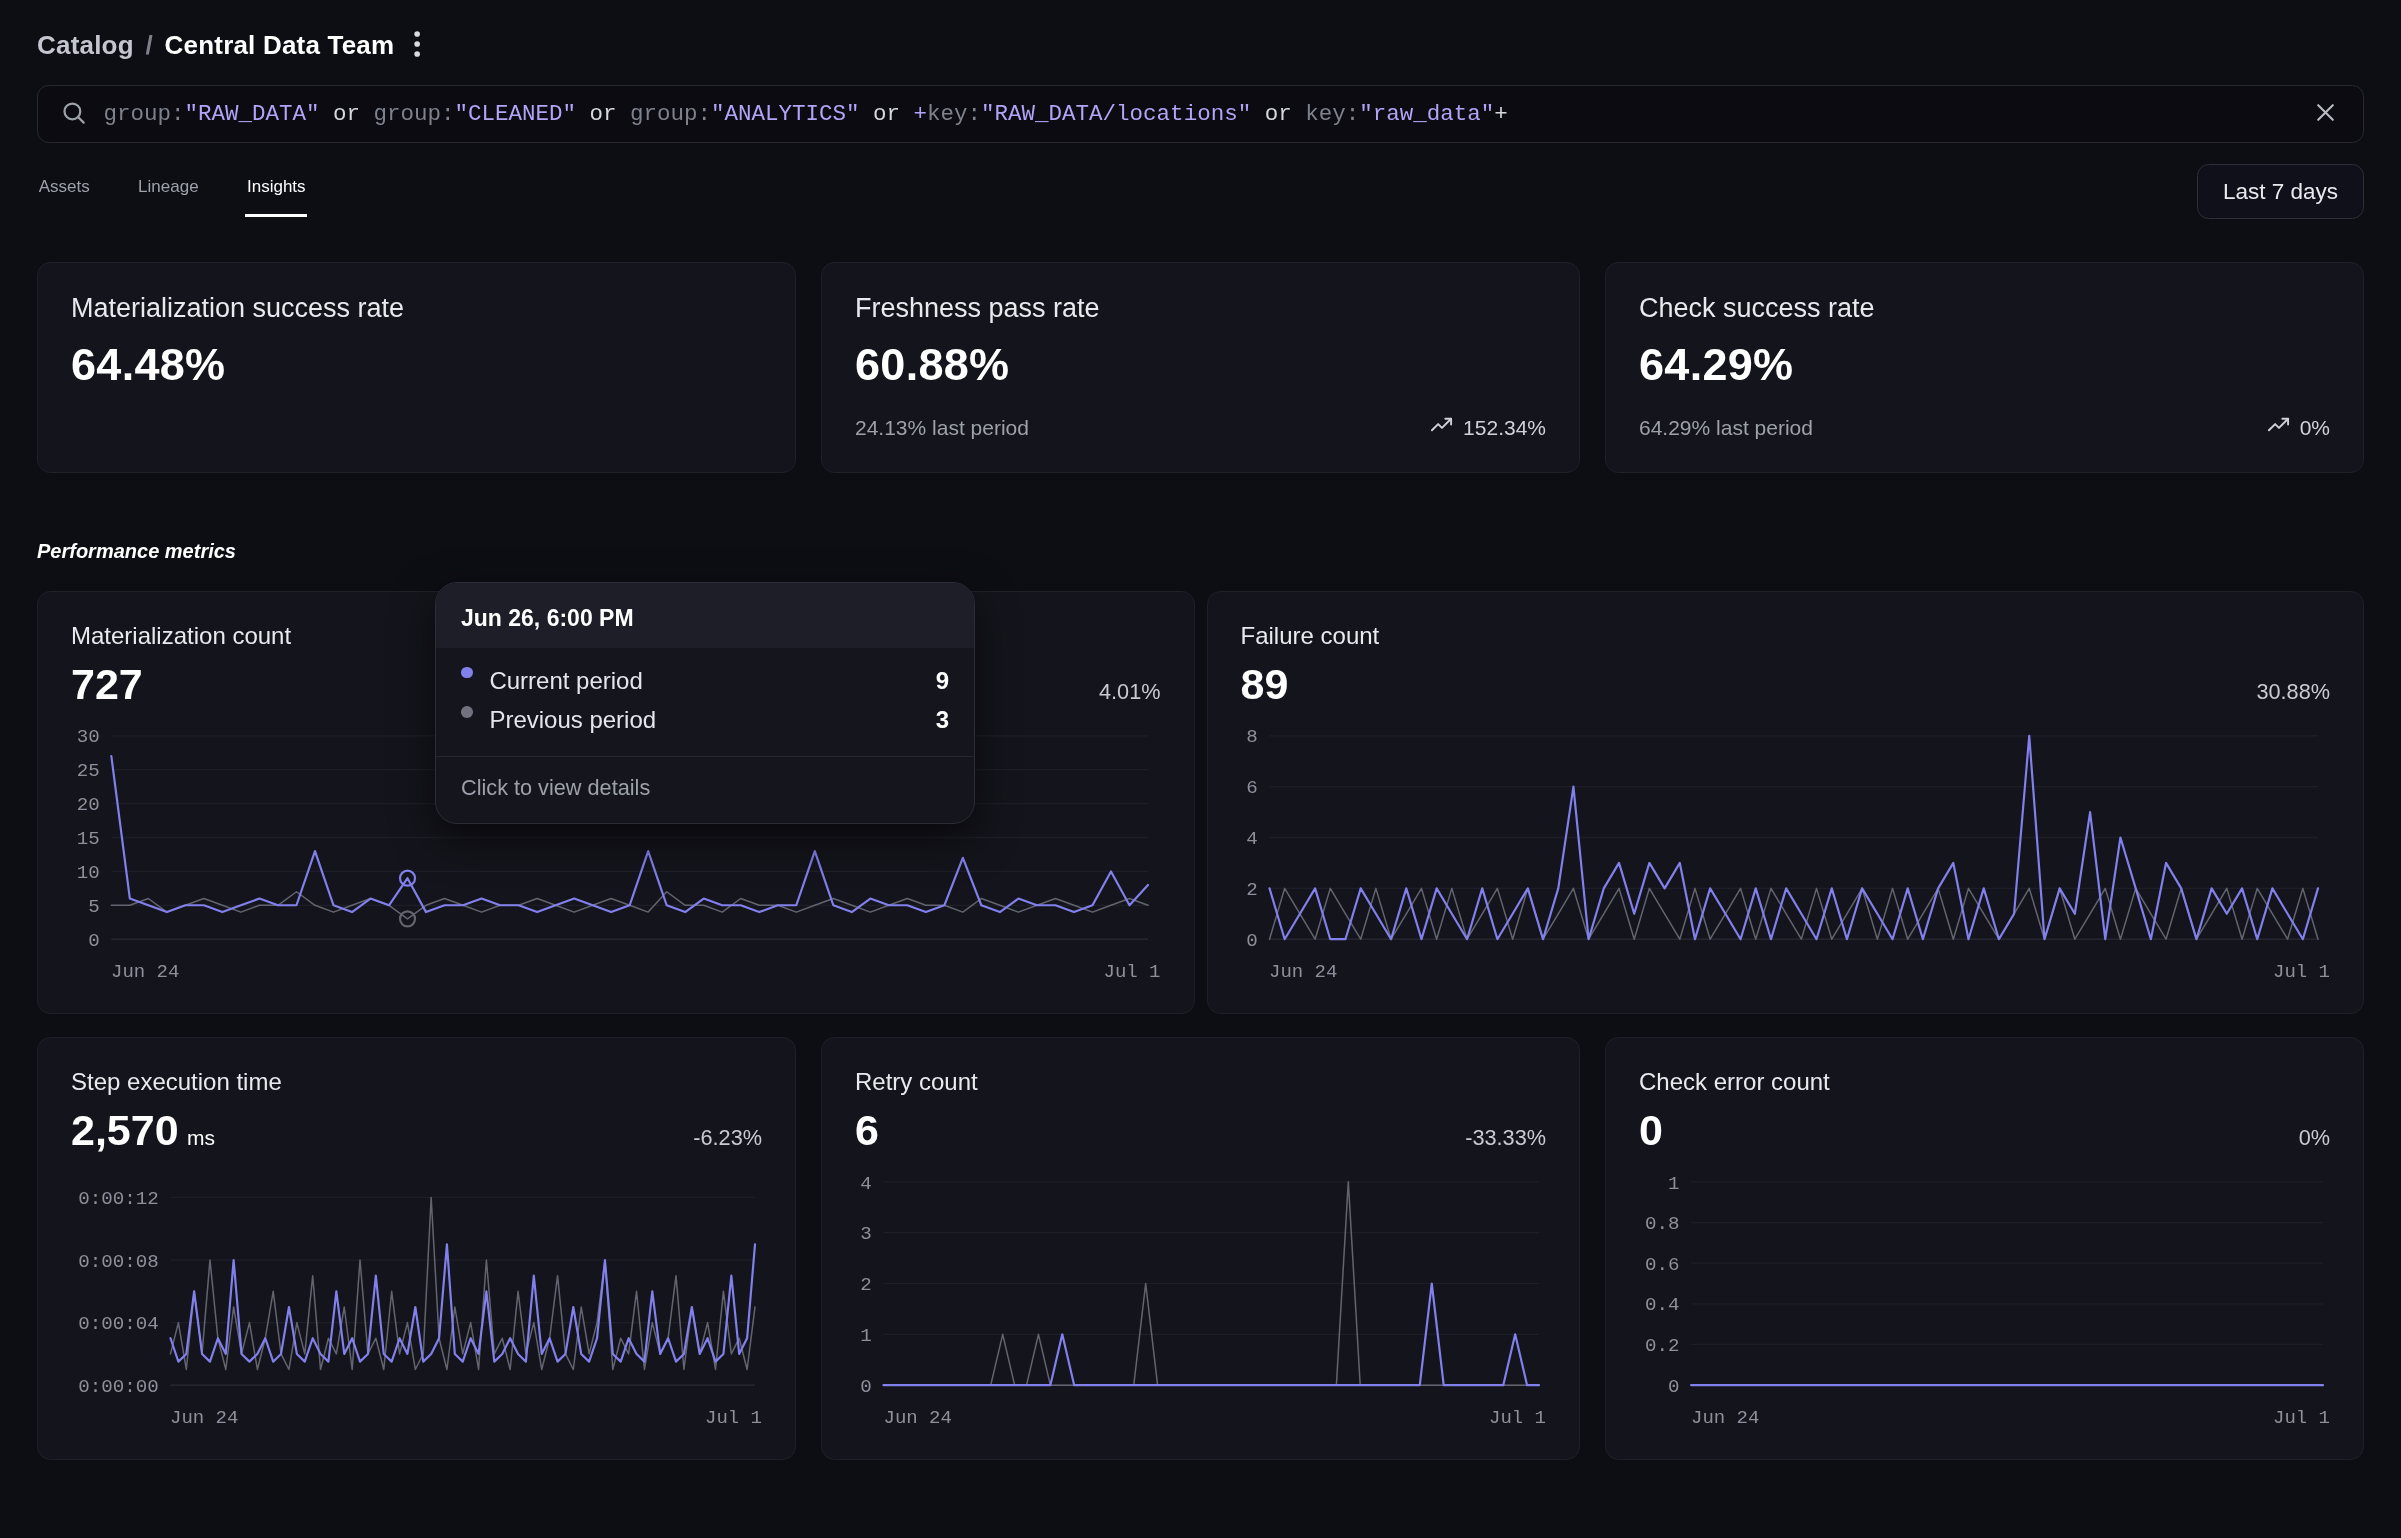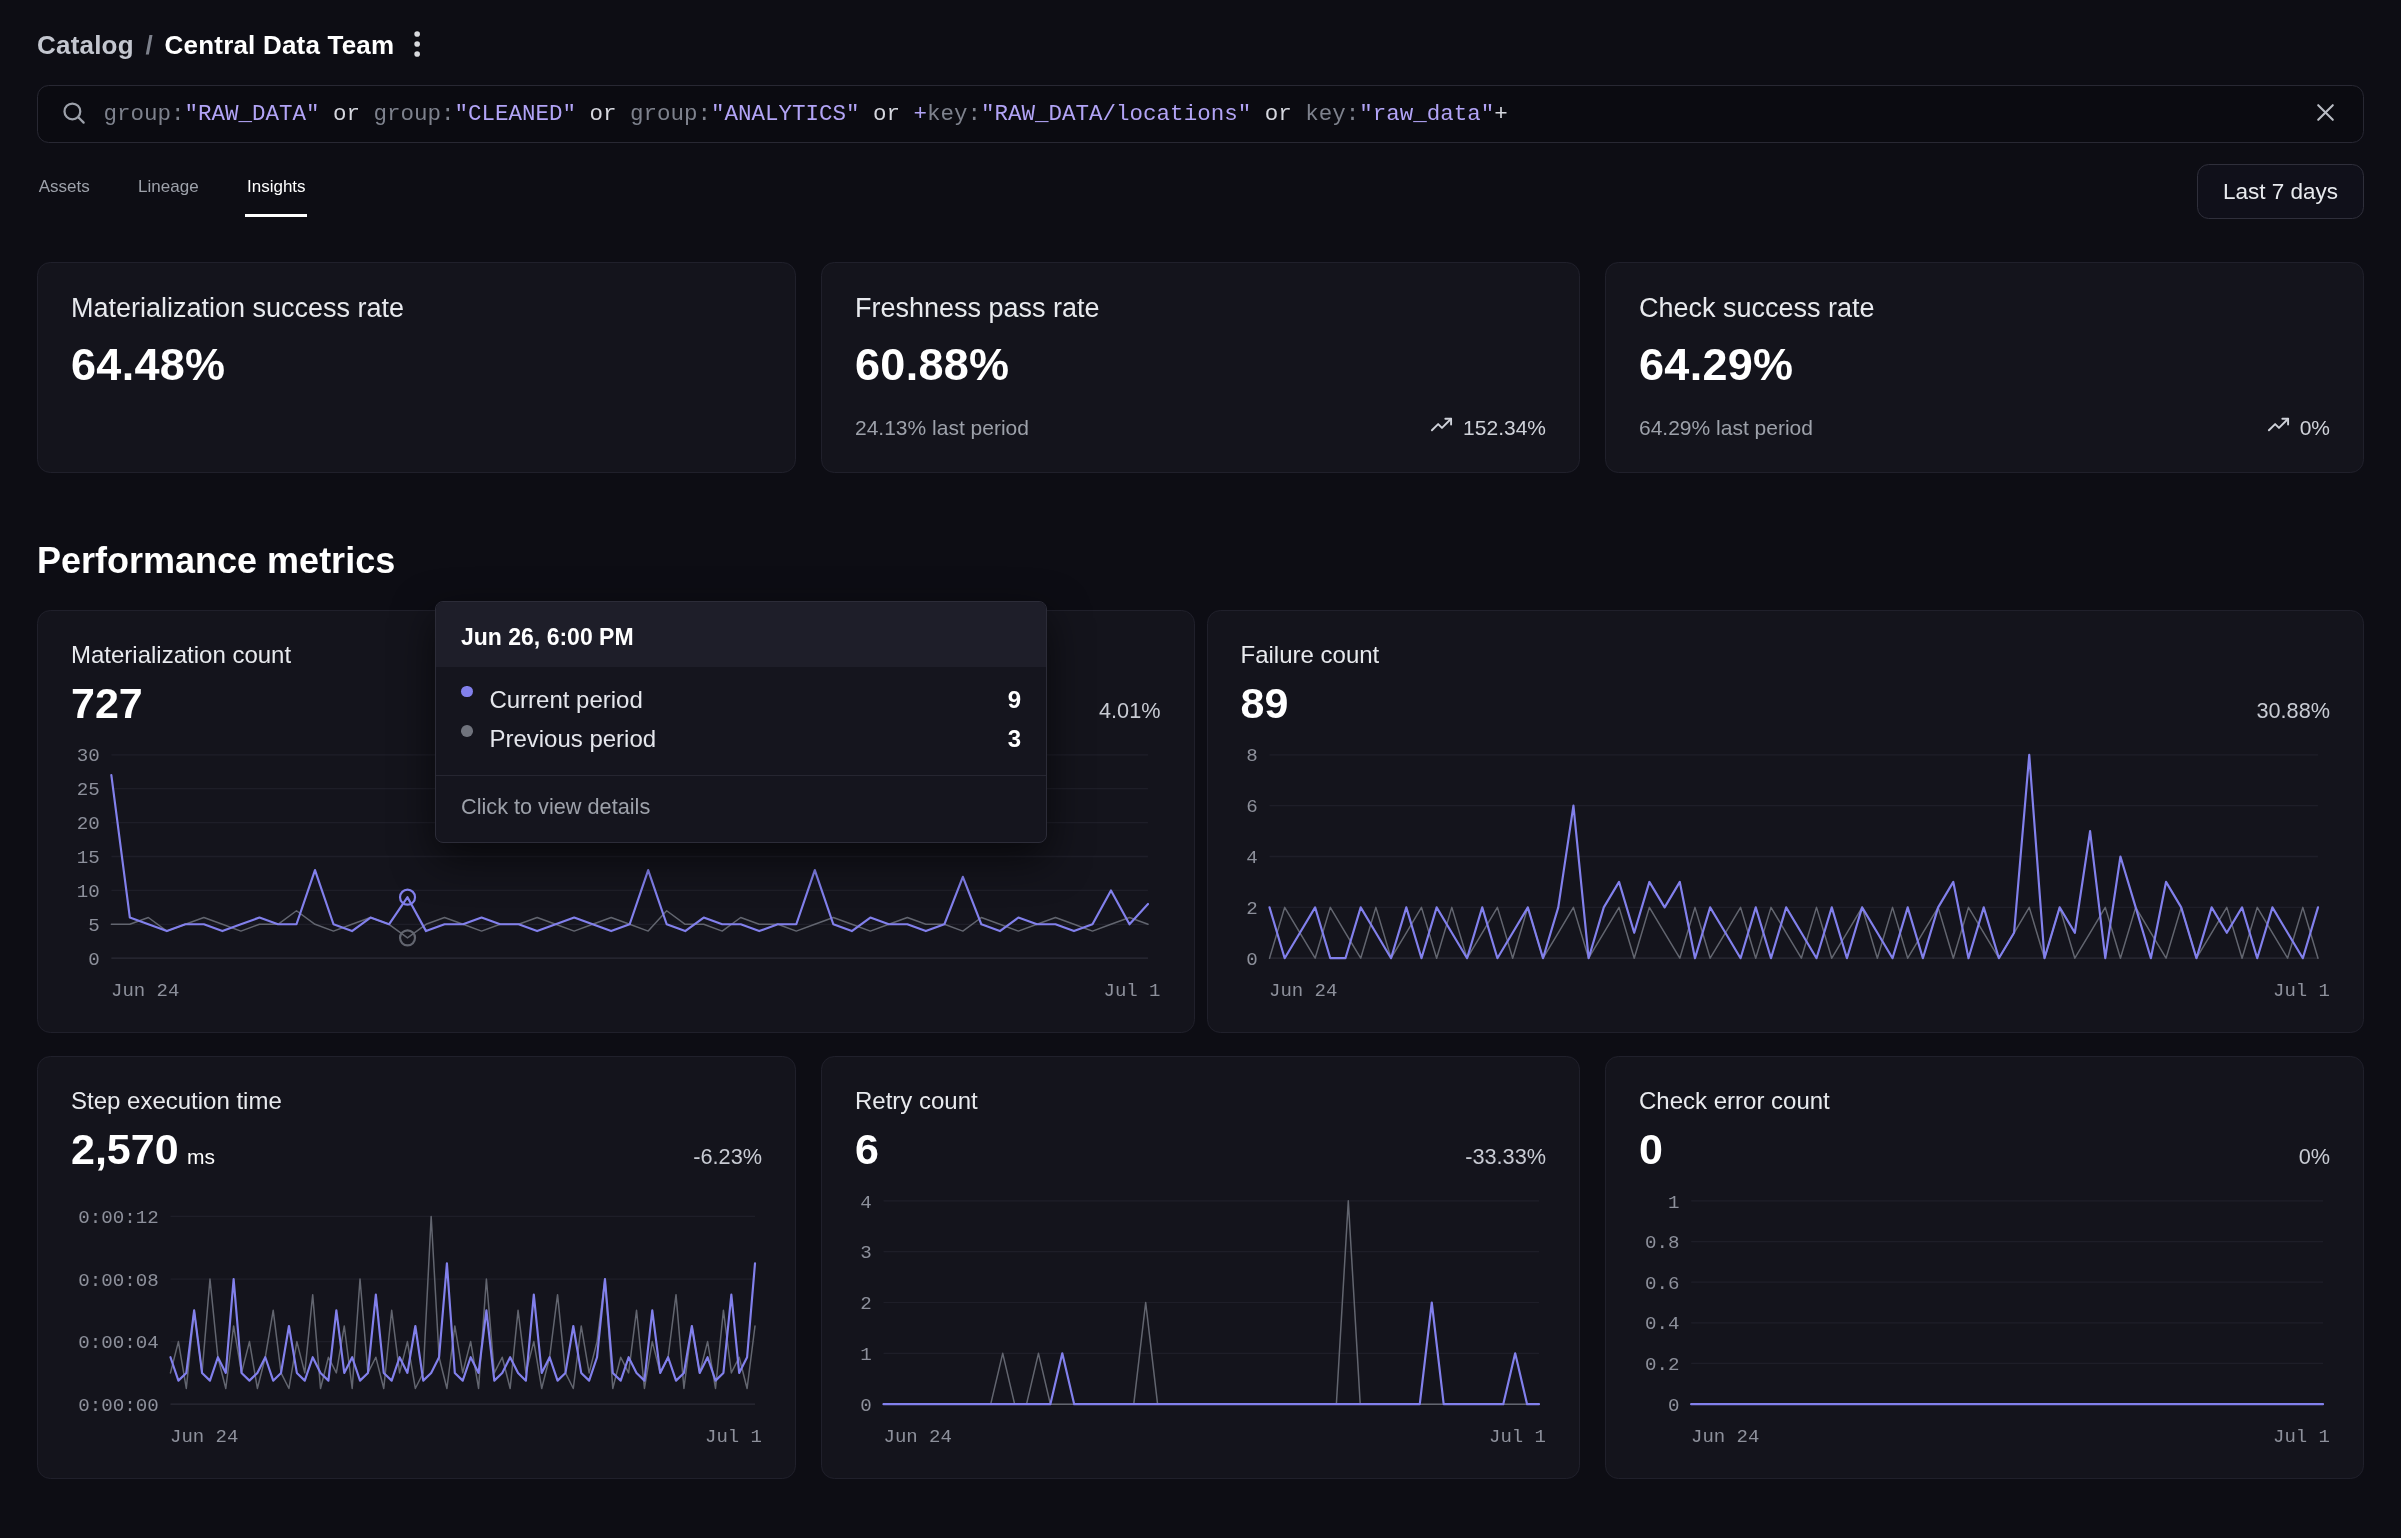--- a/index.html
+++ b/index.html
@@ -40,39 +40,39 @@
     border-radius:11.7px; padding:13.3px 25px; cursor:pointer; font-family:inherit; }
 
   
   .summary-row { display:grid; grid-template-columns:repeat(3,1fr); gap:25px; margin-bottom:67px; }
   .card { background:#14141c; border:1.7px solid #20202b; border-radius:13.3px; padding:30px 33px; }
   .card-title { font-size:27px; font-weight:400; color:#e8eaee; margin-bottom:15px; }
   .card-value { font-size:45px; font-weight:600; color:#ffffff; margin-bottom:23px; letter-spacing:0.3px; }
   .card-foot { display:flex; justify-content:space-between; align-items:center; font-size:21px; color:#9da1aa; }
   .card-trend { display:flex; align-items:center; gap:10px; color:#cfd2d9; }
 
-  .section-title { font-size:36px; font-weight:600; margin:0 0 28px; color:#ffffff; }
+  .section-title { font-size:20px; font-weight:600; margin:0 0 28px; color:#ffffff;font-style:italic; }
 
   
   .charts-row1 { display:grid; grid-template-columns:repeat(2,1fr); gap:12px; margin-bottom:23px; }
   .charts-row2 { display:grid; grid-template-columns:repeat(3,1fr); gap:25px; }
   .chart-card { position:relative; }
   .chart-title { font-size:24px; font-weight:500; margin-bottom:10px; color:#e8eaee; }
   .chart-valrow { display:flex; justify-content:space-between; align-items:baseline; margin-bottom:15px; }
   .chart-value { font-size:43px; font-weight:600; color:#ffffff; }
   .chart-value .unit { font-size:21px; color:#ffffff; font-weight:400; margin-left:8.3px; }
   .chart-delta { font-size:21.7px; color:#c8cbd3; }
   .chart-box { width:100%; height:227px; }
   .x-labels { display:flex; justify-content:space-between; font-family:"Liberation Mono",monospace;
     font-size:19px; color:#8d909b; margin-top:10px; }
   svg text.tick { font-family:"Liberation Mono",monospace; font-size:23px; fill:#8d909b; }
 
   
-  .tooltip { position:absolute; left:397px; top:-10px; width:612px; z-index:30;
-    background:#15151e; border:1.7px solid #2c2c38; border-radius:8px;
+  .tooltip { position:absolute; left:397px; top:-10px; width:540px; z-index:30;
+    background:#15151e; border:1.7px solid #2c2c38; border-radius:22px;
     box-shadow:0 15px 42px rgba(0,0,0,.6); overflow:hidden; cursor:pointer; }
   .tt-header { font-size:23px; font-weight:600; padding:21.7px 25px 16.7px; background:#1e1e29; color:#ffffff; }
   .tt-rows { padding:18.3px 25px 21.7px; display:flex; flex-direction:column; gap:11.7px; }
   .tt-row { display:flex; align-items:flex-start; gap:16.7px; font-size:24px; }
   .tt-dot { width:11.7px; height:11.7px; border-radius:50%; flex:none; }
   .tt-label { flex:1; color:#e4e6ec; }
   .tt-value { font-weight:600; color:#ffffff; }
   .tt-footer { border-top:1.7px solid #262631; padding:18.3px 25px 21.7px; font-size:21.7px; color:#9da1aa; }
 </style>
 </head>

